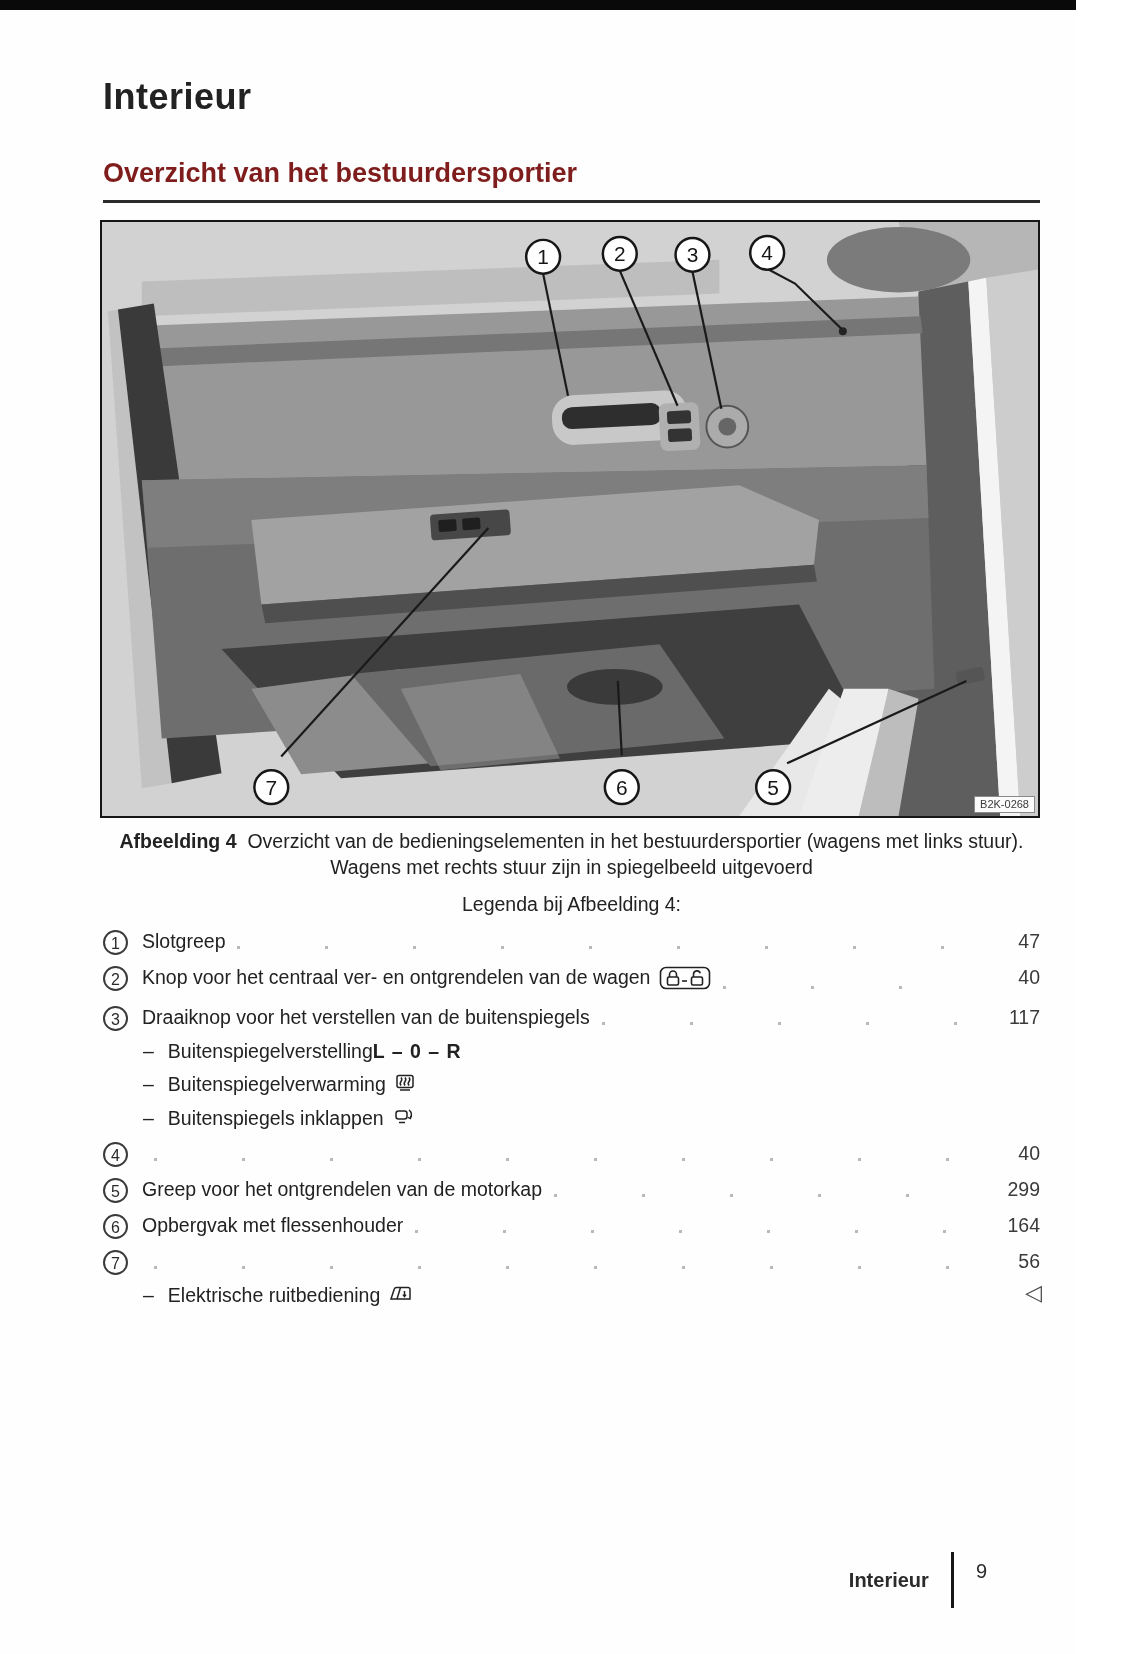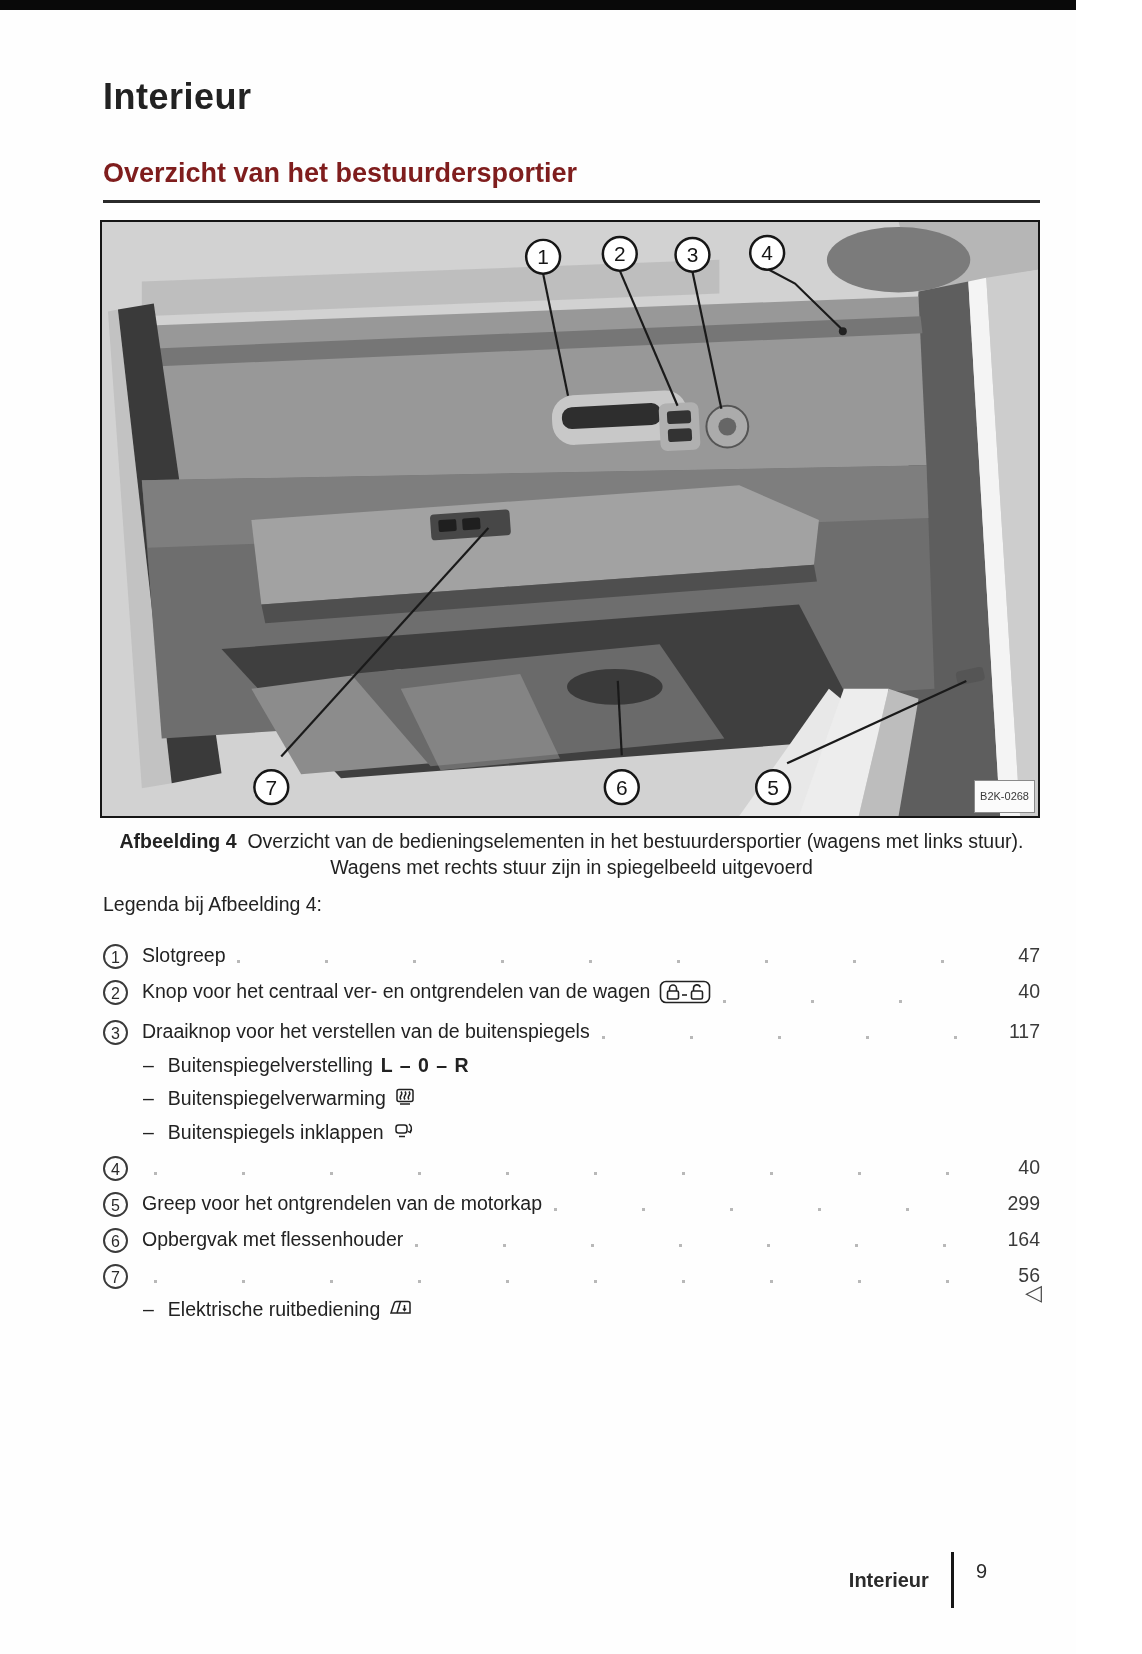--- a/index.html
+++ b/index.html
@@ -7,37 +7,37 @@
         font-family:"Liberation Sans","DejaVu Sans",sans-serif;color:#1c1c1c;}
   .scan-topbar{position:absolute;top:0;left:0;width:1142px;height:10px;background:#090909;}
 
   .title{position:absolute;top:76px;left:103px;font-size:36px;font-weight:bold;color:#222;letter-spacing:.5px;}
   .section-title{position:absolute;top:158px;left:103px;font-size:27px;font-weight:bold;color:#7f1d1d;}
   .section-rule{position:absolute;top:200px;left:103px;width:937px;border-top:3px solid #2a2a2a;}
 
   .figure{position:absolute;top:220px;left:100px;width:936px;height:594px;border:2px solid #161616;background:#d2d2d2;}
   .figure svg{display:block;width:936px;height:594px;}
   .img-code{position:absolute;right:3px;bottom:3px;background:#fbfbfb;border:1px solid #8a8a8a;
-            font-size:11px;color:#3a3a3a;padding:8px 5px;line-height:15px;}
+            font-size:11px;color:#3a3a3a;padding:0 5px;line-height:15px;}
 
   .caption{position:absolute;top:828px;left:103px;width:937px;font-size:19.5px;line-height:1.35;color:#222;text-align:center;}
   .caption b{font-weight:bold;}
 
   .legend{position:absolute;top:893px;left:103px;width:937px;font-size:19.5px;color:#222;}
-  .legend-heading{margin-bottom:28px;}
+  .legend-heading{margin-bottom:14px;text-align:center;}
   .row{display:flex;align-items:flex-start;margin-top:11px;}
   .num{flex:0 0 25px;height:25px;border:2px solid #3a3a3a;border-radius:50%;text-align:center;
        line-height:24px;font-size:16px;margin-right:14px;box-sizing:border-box;color:#2a2a2a;}
   .itxt{white-space:nowrap;}
   .leader{flex:1;height:3px;align-self:flex-end;margin:0 10px 6px 12px;opacity:.5;
           background:repeating-linear-gradient(to right, rgba(0,0,0,.55) 0 3px, transparent 3px 88px);}
   .pagenum{flex:0 0 48px;text-align:right;color:#3a3a3a;}
   .subrow{display:flex;align-items:center;margin-top:9px;padding-left:40px;}
   .dash{margin-right:14px;}
-  .bold-seq{font-weight:bold;margin-left:8px;letter-spacing:1px;}
+  .bold-seq{font-weight:bold;margin-left:0;letter-spacing:1px;}
   .inline-icon{display:inline-block;vertical-align:-4px;margin-left:9px;}
   .cont-marker{position:absolute;top:1280px;right:34px;font-size:22px;color:#4a4a4a;
                font-family:"DejaVu Sans",sans-serif;}
 
   .footer{position:absolute;top:1552px;left:0;width:1142px;display:flex;justify-content:flex-end;
           align-items:center;padding-right:155px;box-sizing:border-box;}
   .footer-section{font-size:20px;font-weight:bold;color:#2b2b2b;margin-right:22px;}
   .footer-bar{width:3px;height:56px;background:#161616;}
   .footer-page{font-size:20px;color:#2b2b2b;margin-left:22px;align-self:flex-start;margin-top:8px;}
 </style>

